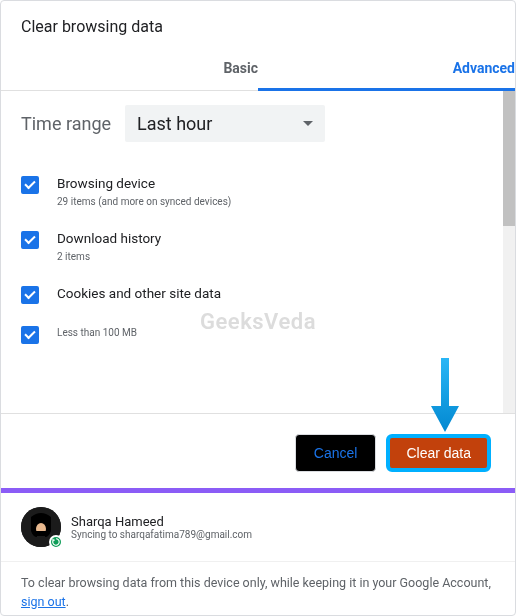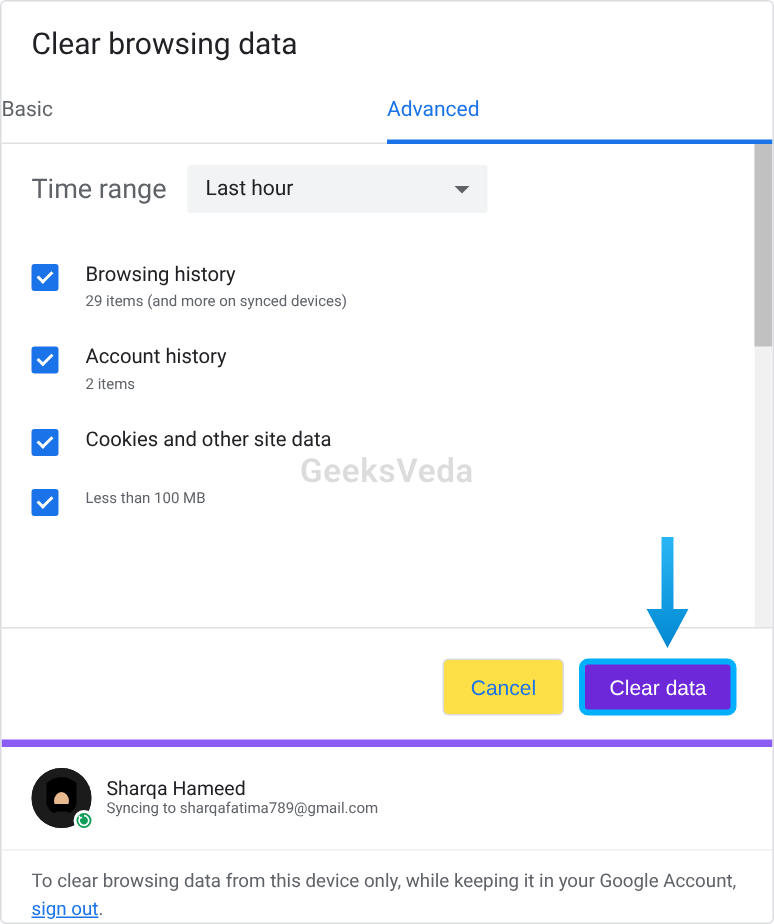--- a/index.html
+++ b/index.html
@@ -7,36 +7,36 @@
       font-family: "Segoe UI", Roboto, Arial, sans-serif;
       background: #fff;
       width: 516px;
       height: 616px;
       position: relative;
       border: 1px solid #dadce0;
       border-radius: 4px;
       overflow: hidden;
     }
     .title {
-      font-size: 20px;
+      font-size: 16px;
       color: #202124;
       padding: 16px 28px 12px 20px;
     }
     .tabs {
       display: flex;
       border-bottom: 1px solid #e0e0e0;
     }
     .tab {
       flex: 1;
-      text-align: left;
+      text-align: right;
       padding: 12px 0;
       font-size: 14px;
       color: #5f6368;
       cursor: pointer;
-      font-weight: 400;
+      font-weight: 700;
     }
     .tab.active {
       color: #1a73e8;
       border-bottom: 3px solid #1a73e8;
       margin-bottom: -1px;
     }
     .content {
       position: relative;
       height: 322px;
       overflow-y: hidden;
@@ -69,21 +69,21 @@
       font-size: 18px;
       color: #5f6368;
     }
     .time-select {
       flex: 0 0 200px;
       display: flex;
       align-items: center;
       justify-content: space-between;
       background: #f1f3f4;
       padding: 8px 12px;
-      font-size: 14px;
+      font-size: 18px;
       color: #202124;
       cursor: pointer;
       border-radius: 2px;
     }
     .caret-down {
       width: 0; height: 0;
       border-left: 5px solid transparent;
       border-right: 5px solid transparent;
       border-top: 5px solid #5f6368;
     }
@@ -139,26 +139,26 @@
       border-top: 1px solid #e0e0e0;
     }
     .btn {
       padding: 8px 18px;
       font-size: 14px;
       border-radius: 4px;
       cursor: pointer;
       font-weight: 500;
     }
     .btn-cancel {
-      background: #fde047;
+      background: #000000;
       border: 1px solid #dadce0;
       color: #1a73e8;
     }
     .btn-clear {
-      background: #6d28d9;
+      background: #c2410c;
       border: 4px solid #00b0ff;
       color: #fff;
       border-radius: 6px;
       padding: 7px 16px;
     }
     .tutorial-arrow {
       position: absolute;
       right: 52px;
       top: 355px;
       pointer-events: none;
@@ -208,21 +208,21 @@
       line-height: 1.5;
       border-top: 1px solid #f0f0f0;
     }
     .footer-note a {
       color: #1a73e8;
       text-decoration: underline;
       cursor: pointer;
     }
     .watermark {
       position: absolute;
-      top: 206px;
+      top: 218px;
       left: 50%;
       transform: translateX(-50%);
       font-size: 22px;
       font-weight: 600;
       color: #dcdcdc;
       pointer-events: none;
       user-select: none;
       letter-spacing: 0.5px;
     }
   </style>
@@ -246,30 +246,30 @@
       <span class="caret-down"></span>
     </div>
   </div>
 
   <div class="options" id="options-container">
       <div class="option-row">
         <div class="checkbox checked">
           <div class="checkmark"></div>
         </div>
         <div class="option-text">
-          <div class="option-title">Browsing history</div>
+          <div class="option-title">Browsing device</div>
           <div class="option-sub">29 items (and more on synced devices)</div>
         </div>
       </div>
       <div class="option-row">
         <div class="checkbox checked">
           <div class="checkmark"></div>
         </div>
         <div class="option-text">
-          <div class="option-title">Account history</div>
+          <div class="option-title">Download history</div>
           <div class="option-sub">2 items</div>
         </div>
       </div>
       <div class="option-row">
         <div class="checkbox checked">
           <div class="checkmark"></div>
         </div>
         <div class="option-text">
           <div class="option-title">Cookies and other site data</div>
         </div>

